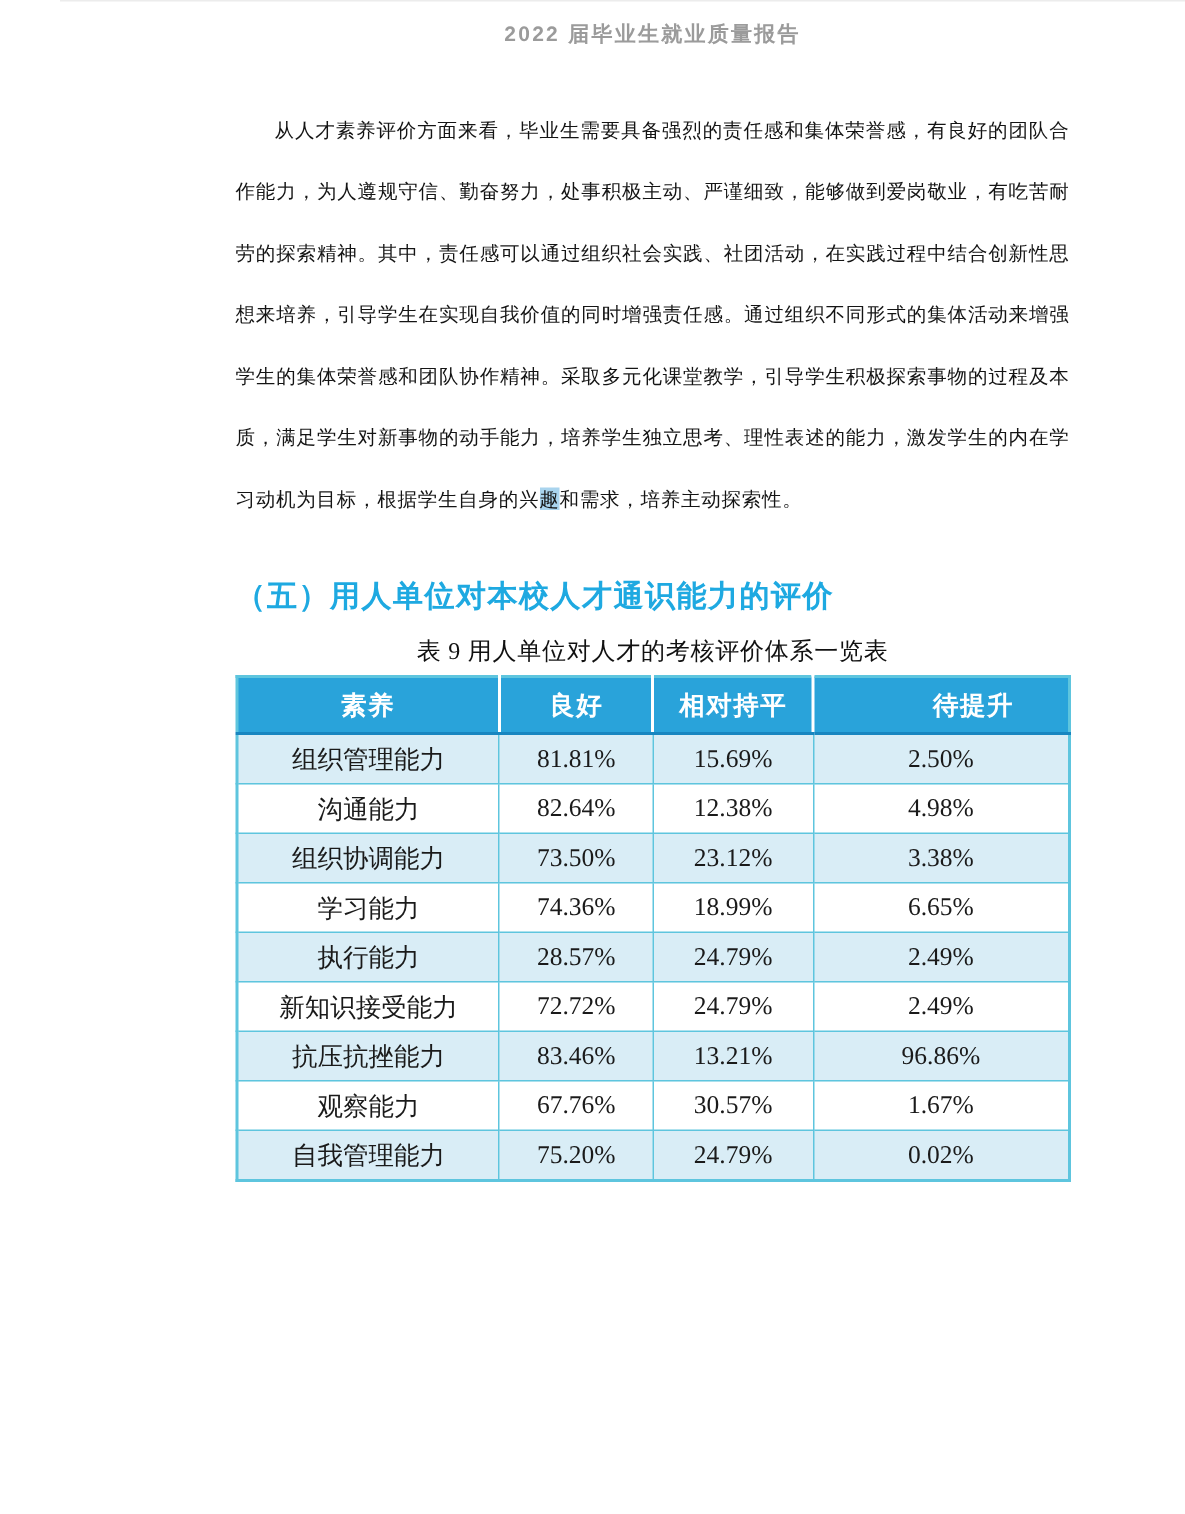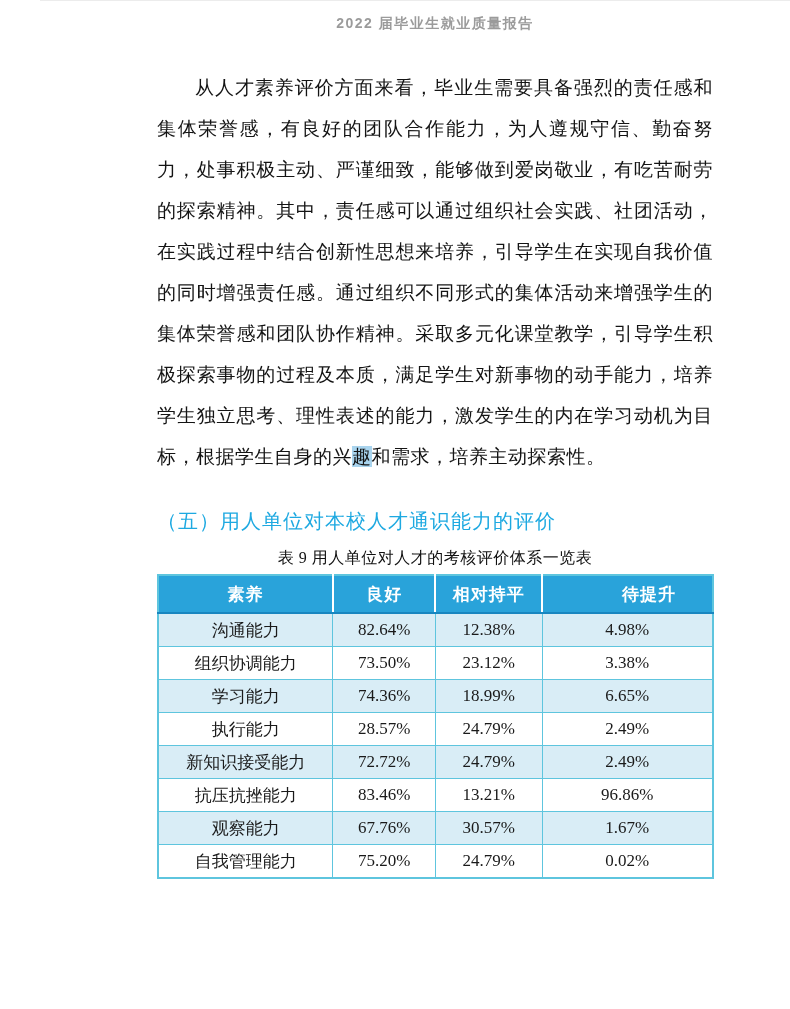--- a/index.html
+++ b/index.html
@@ -25,36 +25,36 @@
   }
   .doc-header-title {
     color: #9b9b9b;
     font-family: "Liberation Sans", sans-serif;
     font-weight: bold;
     font-size: 14px;
     letter-spacing: 1.5px;
   }
   .body-text {
     margin: 34px 0 0 0;
-    font-size: 19px;
+    font-size: 13px;
     line-height: 41px;
     color: #141414;
     text-align: justify;
     text-indent: 2em;
     letter-spacing: 0.5px;
   }
   .hl {
     background: #a9d4ee;
   }
   .section-heading {
     margin: 31px 0 0 0;
     color: #1ea9e1;
     font-family: "Liberation Sans", sans-serif;
     font-size: 20px;
-    font-weight: normal;
+    font-weight: bold;
     letter-spacing: 1px;
   }
   .table-caption {
     margin-top: 13px;
     text-align: center;
     font-size: 16px;
     color: #111111;
     letter-spacing: 0.5px;
   }
   .eval-table {
@@ -119,20 +119,26 @@
     <thead>
       <tr>
         <th>素养</th>
         <th>良好</th>
         <th>相对持平</th>
         <th>待提升</th>
       </tr>
     </thead>
     <tbody>
       <tr>
+        <td>组织管理能力</td>
+        <td>81.81%</td>
+        <td>15.69%</td>
+        <td>2.50%</td>
+      </tr>
+      <tr>
         <td>沟通能力</td>
         <td>82.64%</td>
         <td>12.38%</td>
         <td>4.98%</td>
       </tr>
       <tr>
         <td>组织协调能力</td>
         <td>73.50%</td>
         <td>23.12%</td>
         <td>3.38%</td>

